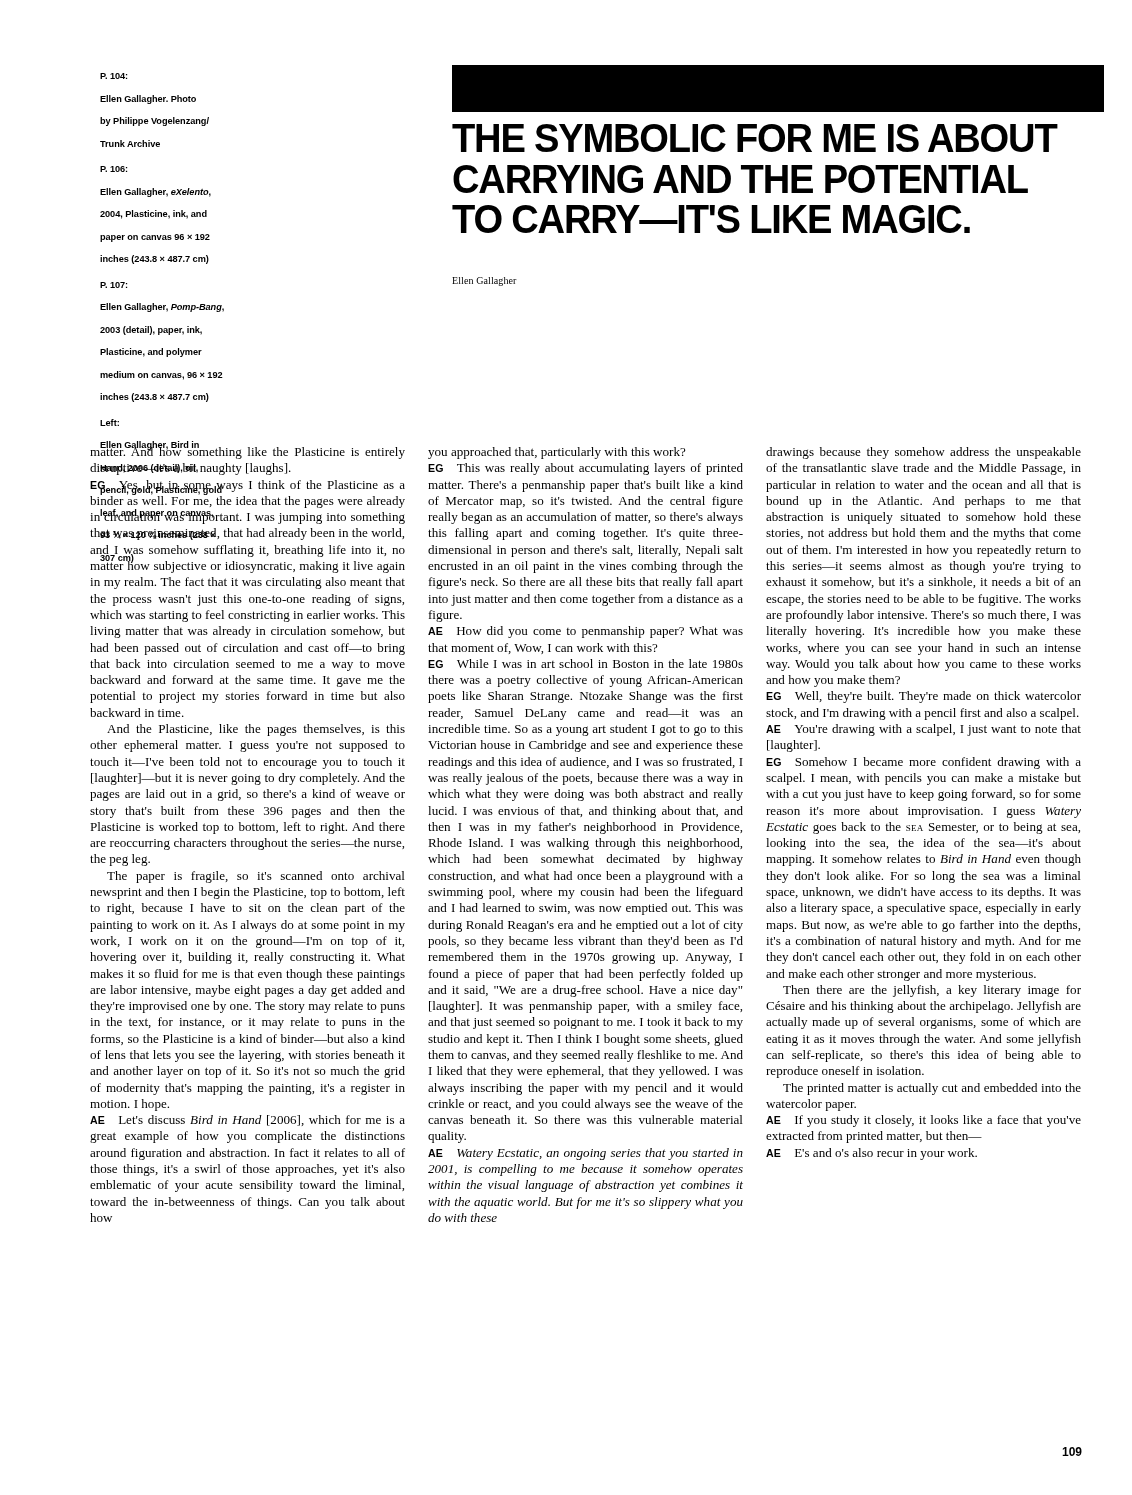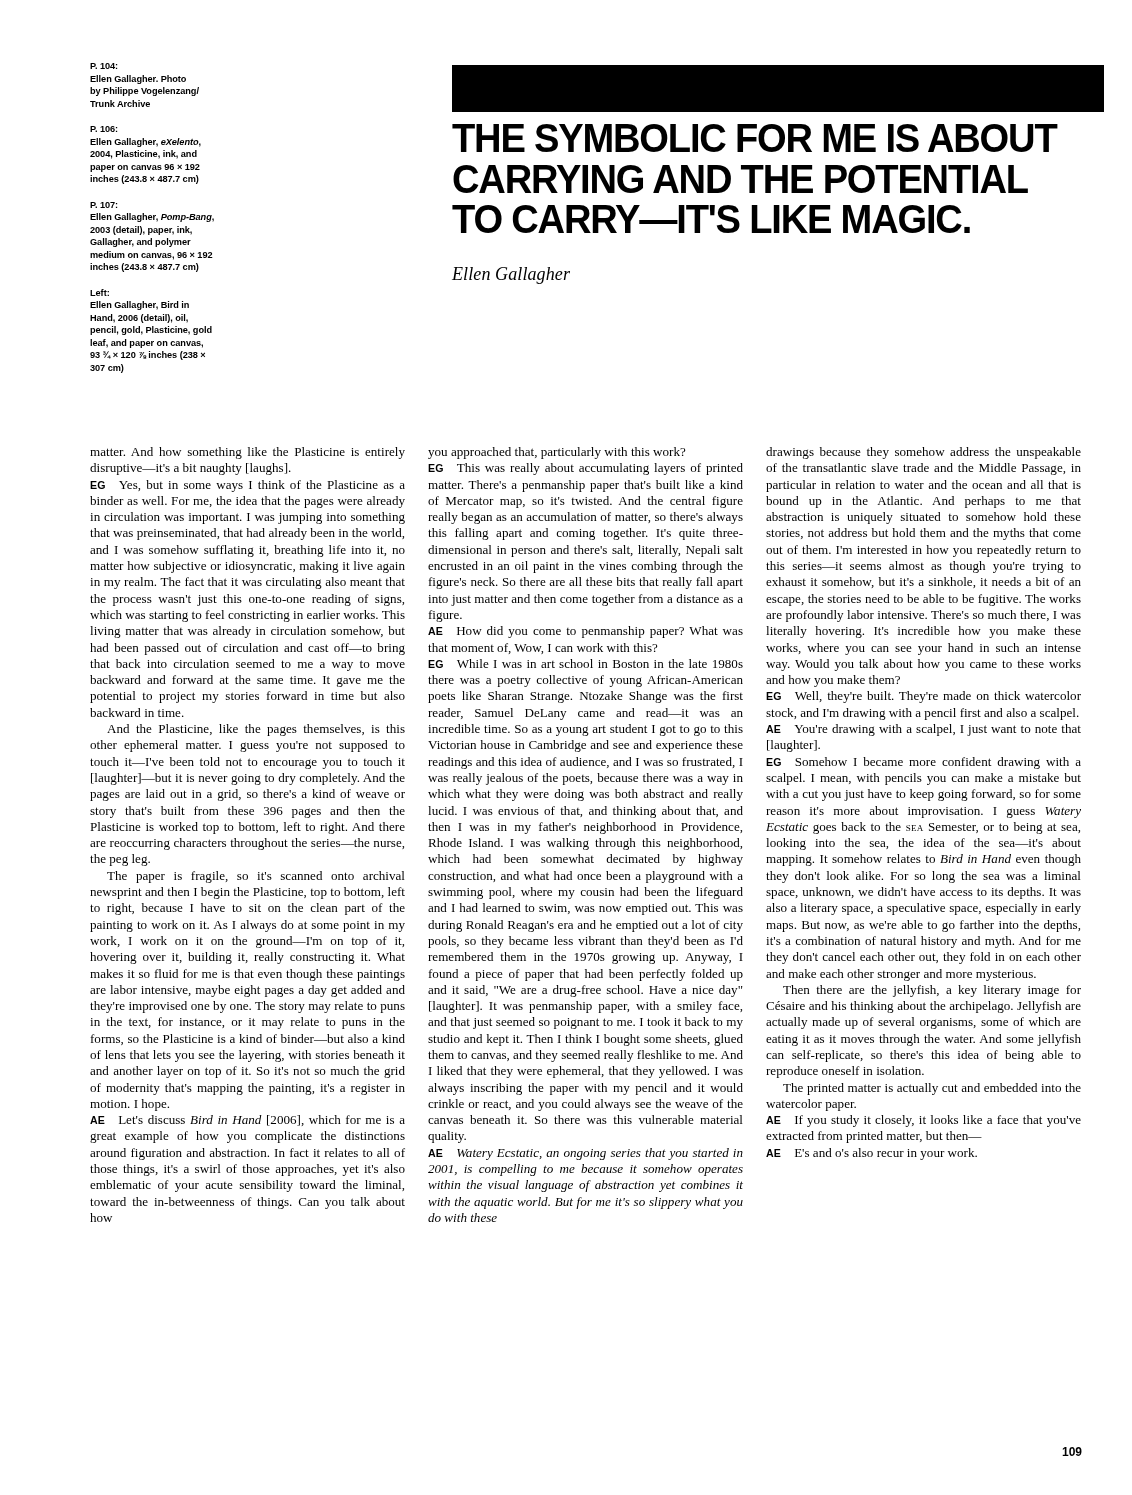--- a/index.html
+++ b/index.html
@@ -25,21 +25,21 @@
     font-family: "Liberation Sans", sans-serif;
     font-weight: bold;
     font-size: 9.2px;
     line-height: 1.36;
     letter-spacing: -0.05px;
   }
   .caption-block {
     margin-bottom: 13px;
   }
   .caption-block p {
-    margin: 0;
+    margin: 10px;
   }
 
   
   #title-area {
     position: absolute;
     left: 452px;
     top: 65px;
     width: 652px;
   }
   #black-bar {
@@ -52,25 +52,24 @@
     font-family: "Liberation Sans", sans-serif;
     font-weight: bold;
     font-size: 41px;
     line-height: 0.99;
     letter-spacing: -1.3px;
     transform: scaleX(0.93);
     transform-origin: left top;
     text-transform: uppercase;
   }
   #byline {
-    margin-top: 24px;
+    margin-top: 35px;
     font-family: "Liberation Serif", serif;
-    font-size: 18px;
+    font-size: 10px;
     letter-spacing: 0.1px;
-    font-style: italic;
   }
 
   
   #body-cols {
     position: absolute;
     left: 90px;
     top: 444px;
     width: 992px;
     display: flex;
     gap: 23px;
@@ -137,21 +136,21 @@
     <p>Ellen Gallagher, <i>eXelento</i>,</p>
     <p>2004, Plasticine, ink, and</p>
     <p>paper on canvas 96 × 192</p>
     <p>inches (243.8 × 487.7 cm)</p>
   </div>
 
   <div class="caption-block">
     <p>P. 107:</p>
     <p>Ellen Gallagher, <i>Pomp-Bang</i>,</p>
     <p>2003 (detail), paper, ink,</p>
-    <p>Gallagher, and polymer</p>
+    <p>Plasticine, and polymer</p>
     <p>medium on canvas, 96 × 192</p>
     <p>inches (243.8 × 487.7 cm)</p>
   </div>
 
   <div class="caption-block">
     <p>Left:</p>
     <p>Ellen Gallagher, Bird in</p>
     <p>Hand, 2006 (detail), oil,</p>
     <p>pencil, gold, Plasticine, gold</p>
     <p>leaf, and paper on canvas,</p>

